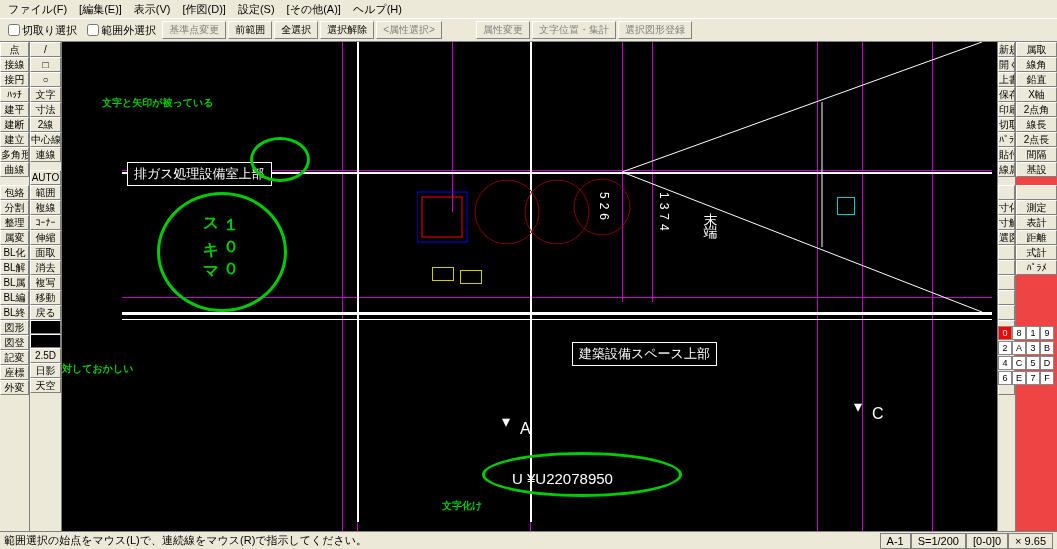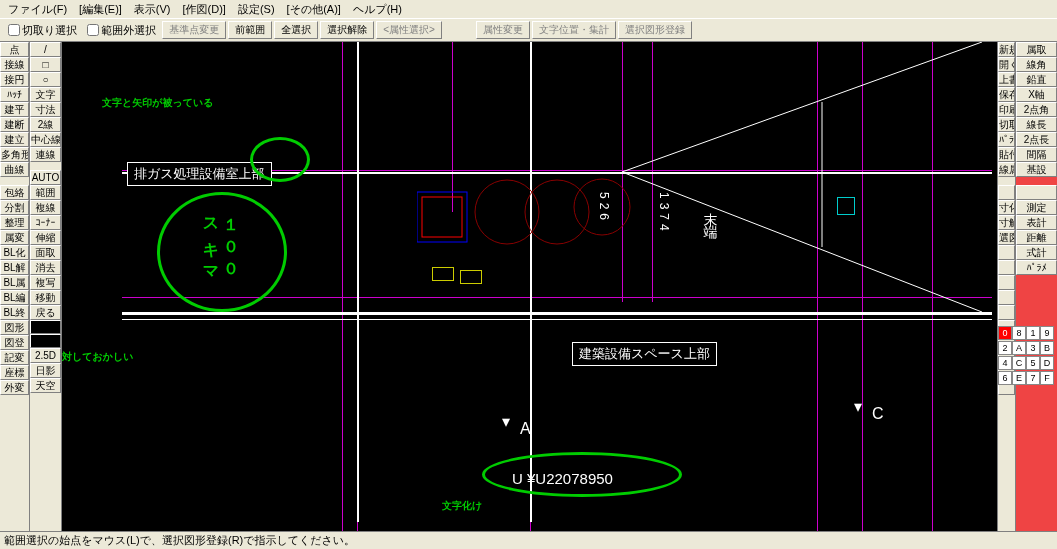--- a/index.html
+++ b/index.html
@@ -178,21 +178,21 @@
     <div class="arrowmark" style="left:792px;top:355px">▾</div>
     <div class="wtxt" style="left:810px;top:363px;font-size:16px">C</div>
 
     <div class="wtxt" style="left:450px;top:428px;font-size:15px">U  ¥U22078950</div>
 
     <div class="circ" style="left:188px;top:95px;width:60px;height:45px"></div>
     <div class="circ" style="left:95px;top:150px;width:130px;height:120px"></div>
     <div class="circ" style="left:420px;top:410px;width:200px;height:45px"></div>
 
     <div class="ann" style="left:40px;top:54px">文字と矢印が被っている</div>
-    <div class="ann" style="left:0px;top:308px">対しておかしい</div>
+    <div class="ann" style="left:0px;top:320px">対しておかしい</div>
     <div class="ann" style="left:380px;top:457px">文字化け</div>
   </div>
 
   <div class="rightcol" id="rc1">
       <div class="palbtn">新規</div>
       <div class="palbtn">開く</div>
       <div class="palbtn">上書</div>
       <div class="palbtn">保存</div>
       <div class="palbtn">印刷</div>
       <div class="palbtn">切取</div>
@@ -230,21 +230,27 @@
       <div class="palbtn"></div>
       <div class="palbtn">測定</div>
       <div class="palbtn">表計</div>
       <div class="palbtn">距離</div>
       <div class="palbtn">式計</div>
       <div class="palbtn">ﾊﾟﾗﾒ</div>
     </div>
 </div>
 
 <div class="statusbar">
-  <span>範囲選択の始点をマウス(L)で、選択図形登録(R)で指示してください。</span>
+  <span>範囲選択の始点をマウス(L)で、連続線をマウス(R)で指示してください。</span>
+  <div class="sright">
+    <span class="scell">A-1</span>
+    <span class="scell">S=1/200</span>
+    <span class="scell">[0-0]0</span>
+    <span class="scell">× 9.65</span>
+  </div>
 </div>
 
 <div class="layergrid" style="position: absolute; right: 2px; top: 325px; width: 58px; grid-template-columns: 13px 13px 13px 13px;">
     <div class="lgcell red">0</div>
     <div class="lgcell">8</div>
     <div class="lgcell">1</div>
     <div class="lgcell">9</div>
     <div class="lgcell">2</div>
     <div class="lgcell">A</div>
     <div class="lgcell">3</div>

